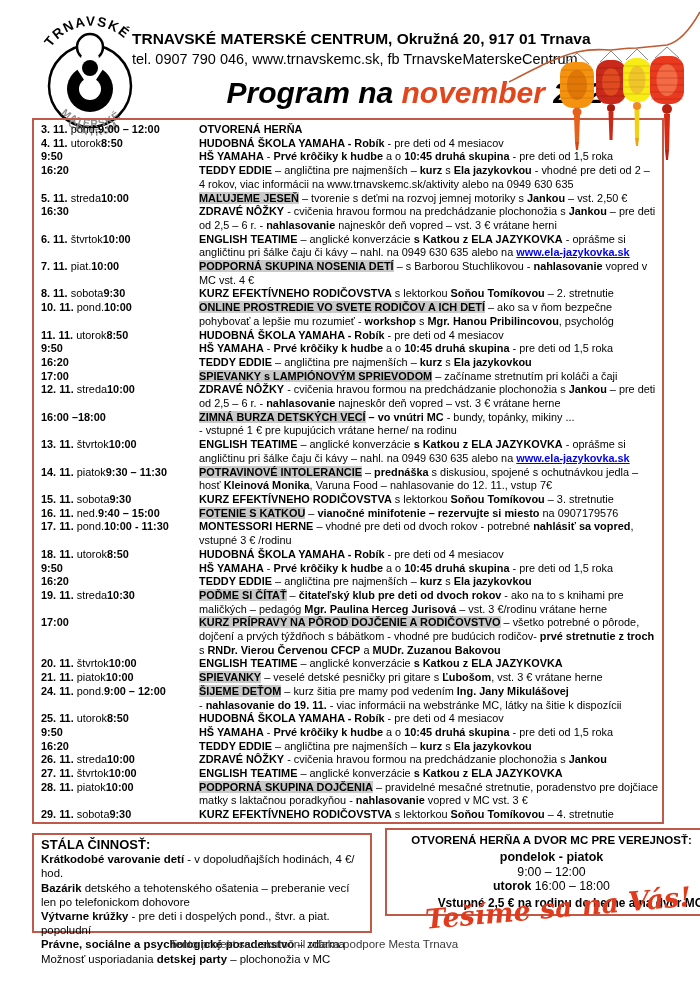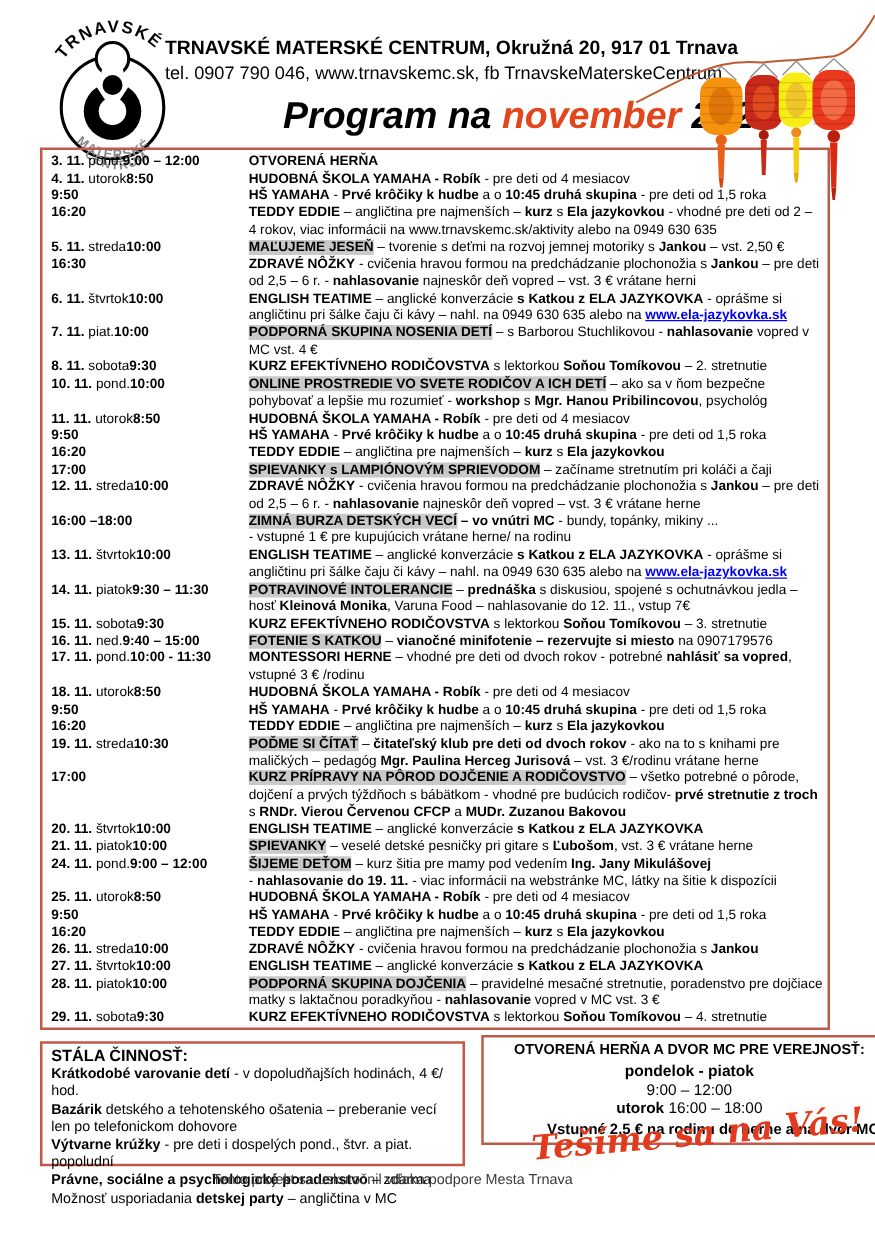--- a/index.html
+++ b/index.html
@@ -403,21 +403,21 @@
     </div>
 </div>
 
 <div class="stala-box">
   <div class="stala-title">STÁLA ČINNOSŤ:</div>
   <div id="stala-lines">
       <div><span class="b">Krátkodobé varovanie detí</span><span> - v dopoludňajších hodinách, 4 €/ hod.</span></div>
       <div><span class="b">Bazárik</span><span> detského a tehotenského ošatenia – preberanie vecí len po telefonickom dohovore</span></div>
       <div><span class="b">Výtvarne krúžky</span><span> - pre deti i dospelých pond., štvr. a piat. popoludní</span></div>
       <div><span class="b">Právne, sociálne a psychologické poradenstvo</span><span> – zdarma</span></div>
-      <div><span>Možnosť usporiadania </span><span class="b">detskej party</span><span> – angličtina v MC</span></div>
+      <div><span>Možnosť usporiadania </span><span class="b">detskej party</span><span> – plochonožia v MC</span></div>
     </div>
 </div>
 
 <div class="herna-box">
   <div class="herna-title">OTVORENÁ HERŇA A DVOR MC PRE VEREJNOSŤ:</div>
   <div class="herna-line1">pondelok - piatok</div>
   <div>9:00 – 12:00</div>
   <div><span class="b">utorok</span><span> 16:00 – 18:00</span></div>
   <div class="herna-last">Vstupné 2,5 € na rodinu do herne a na dvor MC</div>
 </div>

